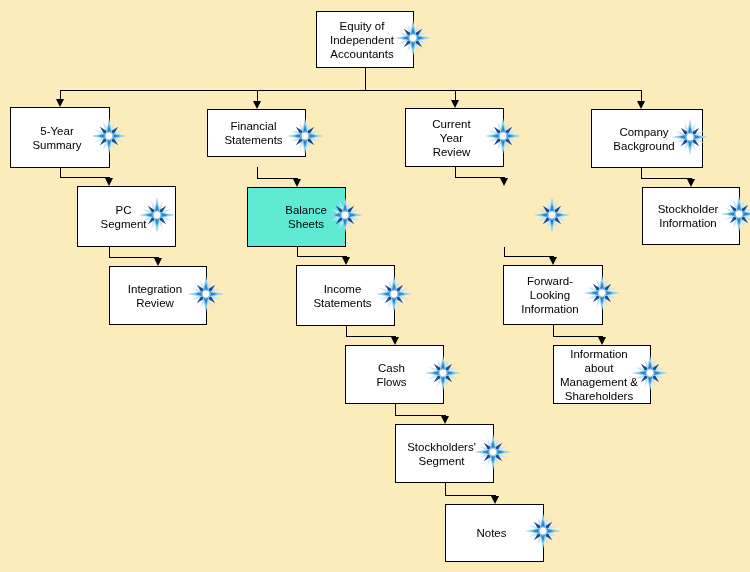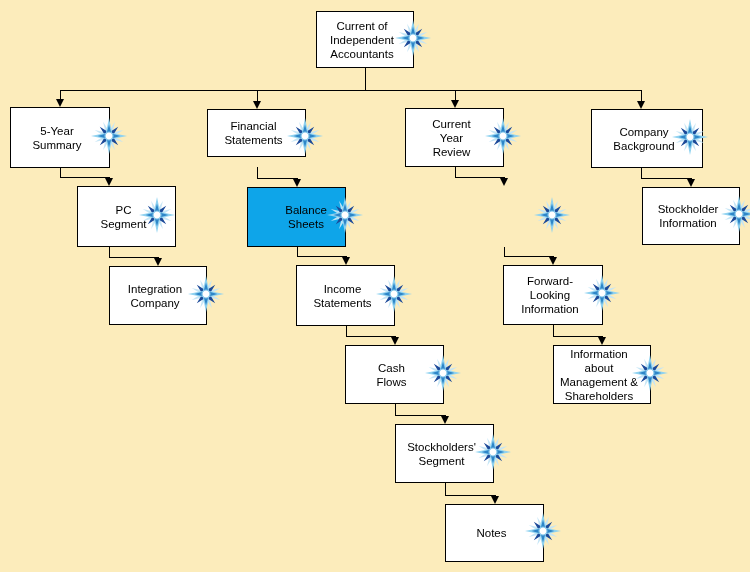--- a/index.html
+++ b/index.html
@@ -72,37 +72,37 @@
     <div class="hline" style="left: 553px; top: 256px; width: 1px; height: 1px; background: rgb(0, 0, 0);"></div>
     <div class="arrowhead" style="left: 549px; top: 257px; border-top-color: rgb(0, 0, 0);"></div>
     <div class="vline" style="left: 553px; top: 325px; width: 1px; height: 12px; background: rgb(0, 0, 0);"></div>
     <div class="hline" style="left: 553px; top: 336px; width: 50px; height: 1px; background: rgb(0, 0, 0);"></div>
     <div class="hline" style="left: 602px; top: 336px; width: 1px; height: 1px; background: rgb(0, 0, 0);"></div>
     <div class="arrowhead" style="left: 598px; top: 337px; border-top-color: rgb(0, 0, 0);"></div>
     <div class="vline" style="left: 641px; top: 168px; width: 1px; height: 11px; background: rgb(0, 0, 0);"></div>
     <div class="hline" style="left: 641px; top: 178px; width: 51px; height: 1px; background: rgb(0, 0, 0);"></div>
     <div class="hline" style="left: 691px; top: 178px; width: 1px; height: 1px; background: rgb(0, 0, 0);"></div>
     <div class="arrowhead" style="left: 687px; top: 179px; border-top-color: rgb(0, 0, 0);"></div>
-    <div class="node" style="left: 316px; top: 11px; width: 98px; height: 57px; background: rgb(255, 255, 255); border-color: rgb(0, 0, 0);">Current of
+    <div class="node" style="left: 316px; top: 11px; width: 98px; height: 57px; background: rgb(255, 255, 255); border-color: rgb(0, 0, 0);">Equity of
 Independent
 Accountants</div>
     <div class="node" style="left: 10px; top: 107px; width: 100px; height: 61px; background: rgb(255, 255, 255); border-color: rgb(0, 0, 0);">5-Year
 Summary</div>
     <div class="node" style="left: 207px; top: 109px; width: 99px; height: 48px; background: rgb(255, 255, 255); border-color: rgb(0, 0, 0);">Financial
 Statements</div>
     <div class="node" style="left: 405px; top: 108px; width: 99px; height: 59px; background: rgb(255, 255, 255); border-color: rgb(0, 0, 0);">Current
 Year
 Review</div>
     <div class="node" style="left: 591px; top: 109px; width: 112px; height: 59px; background: rgb(255, 255, 255); border-color: rgb(0, 0, 0);">Company
 Background</div>
     <div class="node" style="left: 77px; top: 186px; width: 99px; height: 61px; background: rgb(255, 255, 255); border-color: rgb(0, 0, 0);">PC
 Segment</div>
     <div class="node" style="left: 109px; top: 266px; width: 98px; height: 59px; background: rgb(255, 255, 255); border-color: rgb(0, 0, 0);">Integration
-Company</div>
-    <div class="node" style="left: 247px; top: 187px; width: 99px; height: 60px; background: #0ea5e9; border-color: rgb(0, 0, 0); padding-left: 28px;">Balance
+Review</div>
+    <div class="node" style="left: 247px; top: 187px; width: 99px; height: 60px; background: #5eead4; border-color: rgb(0, 0, 0); padding-left: 28px;">Balance
 Sheets</div>
     <div class="node" style="left: 296px; top: 265px; width: 99px; height: 61px; background: rgb(255, 255, 255); border-color: rgb(0, 0, 0);">Income
 Statements</div>
     <div class="node" style="left: 345px; top: 345px; width: 99px; height: 59px; background: rgb(255, 255, 255); border-color: rgb(0, 0, 0);">Cash
 Flows</div>
     <div class="node" style="left: 395px; top: 424px; width: 99px; height: 59px; background: rgb(255, 255, 255); border-color: rgb(0, 0, 0);">Stockholders'
 Segment</div>
     <div class="node" style="left: 445px; top: 504px; width: 99px; height: 58px; background: rgb(255, 255, 255); border-color: rgb(0, 0, 0);">Notes</div>
     <div class="node" style="left: 503px; top: 265px; width: 100px; height: 60px; background: rgb(255, 255, 255); border-color: rgb(0, 0, 0);">Forward-
 Looking

